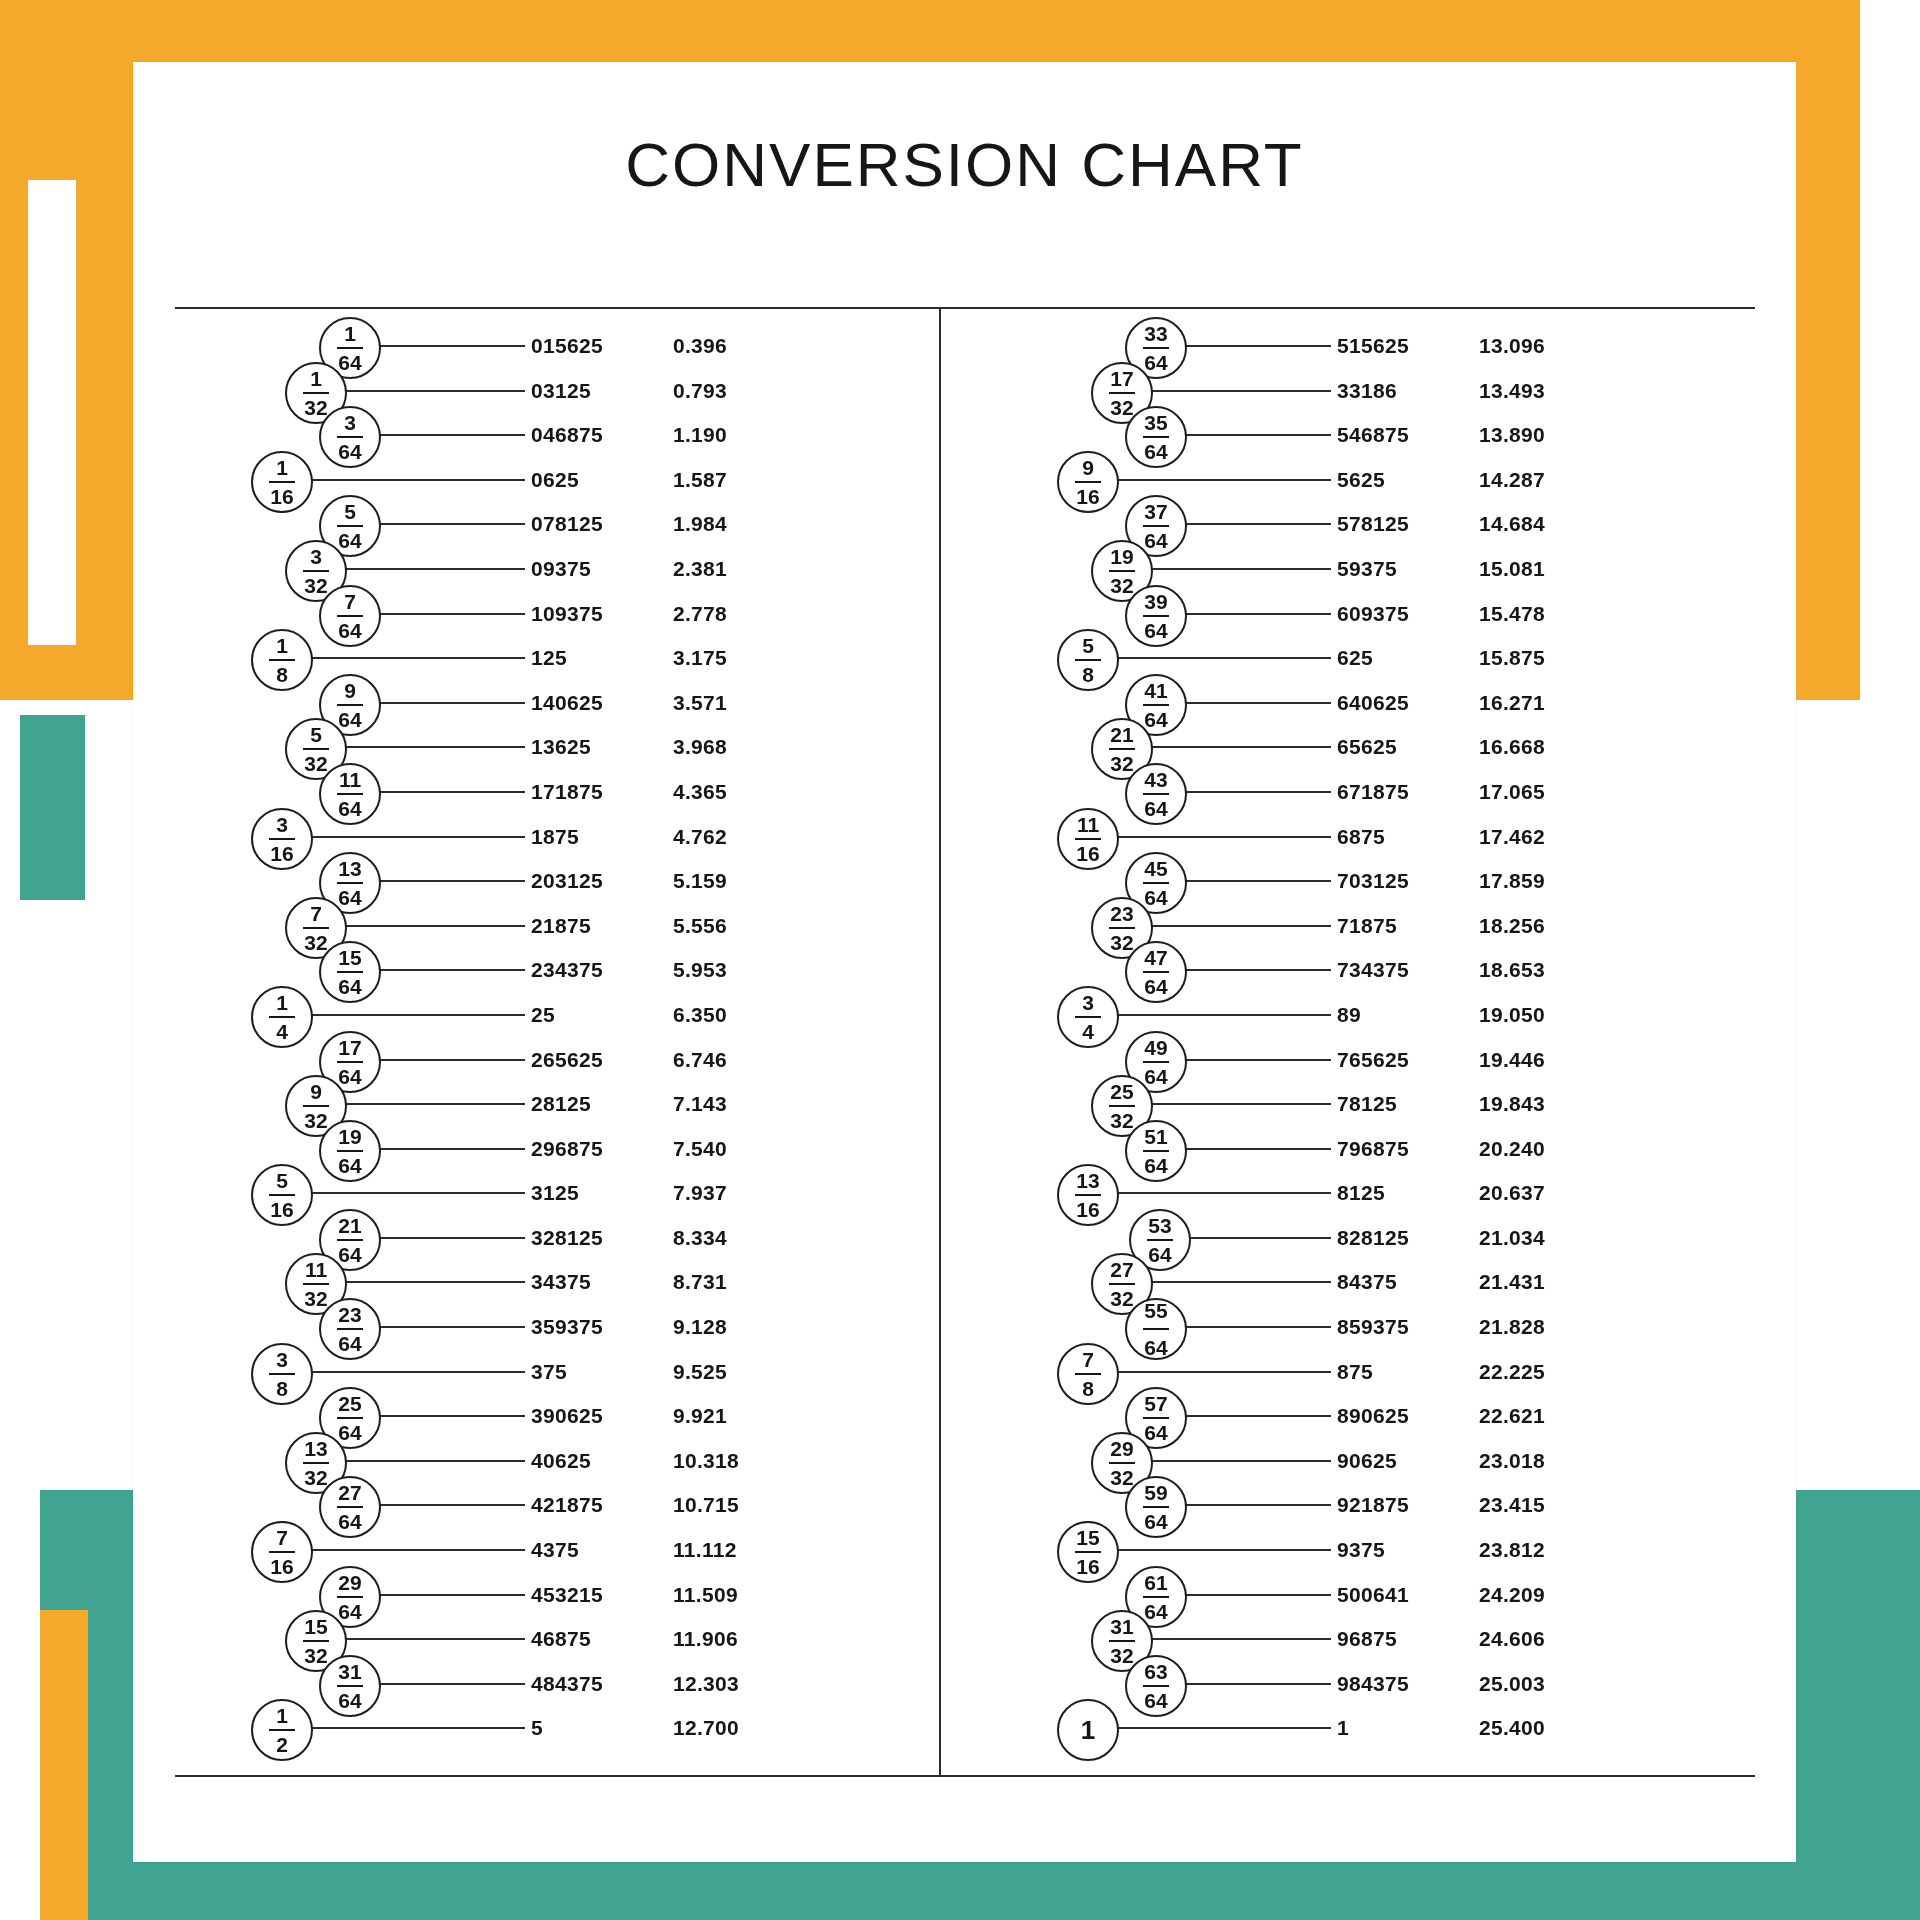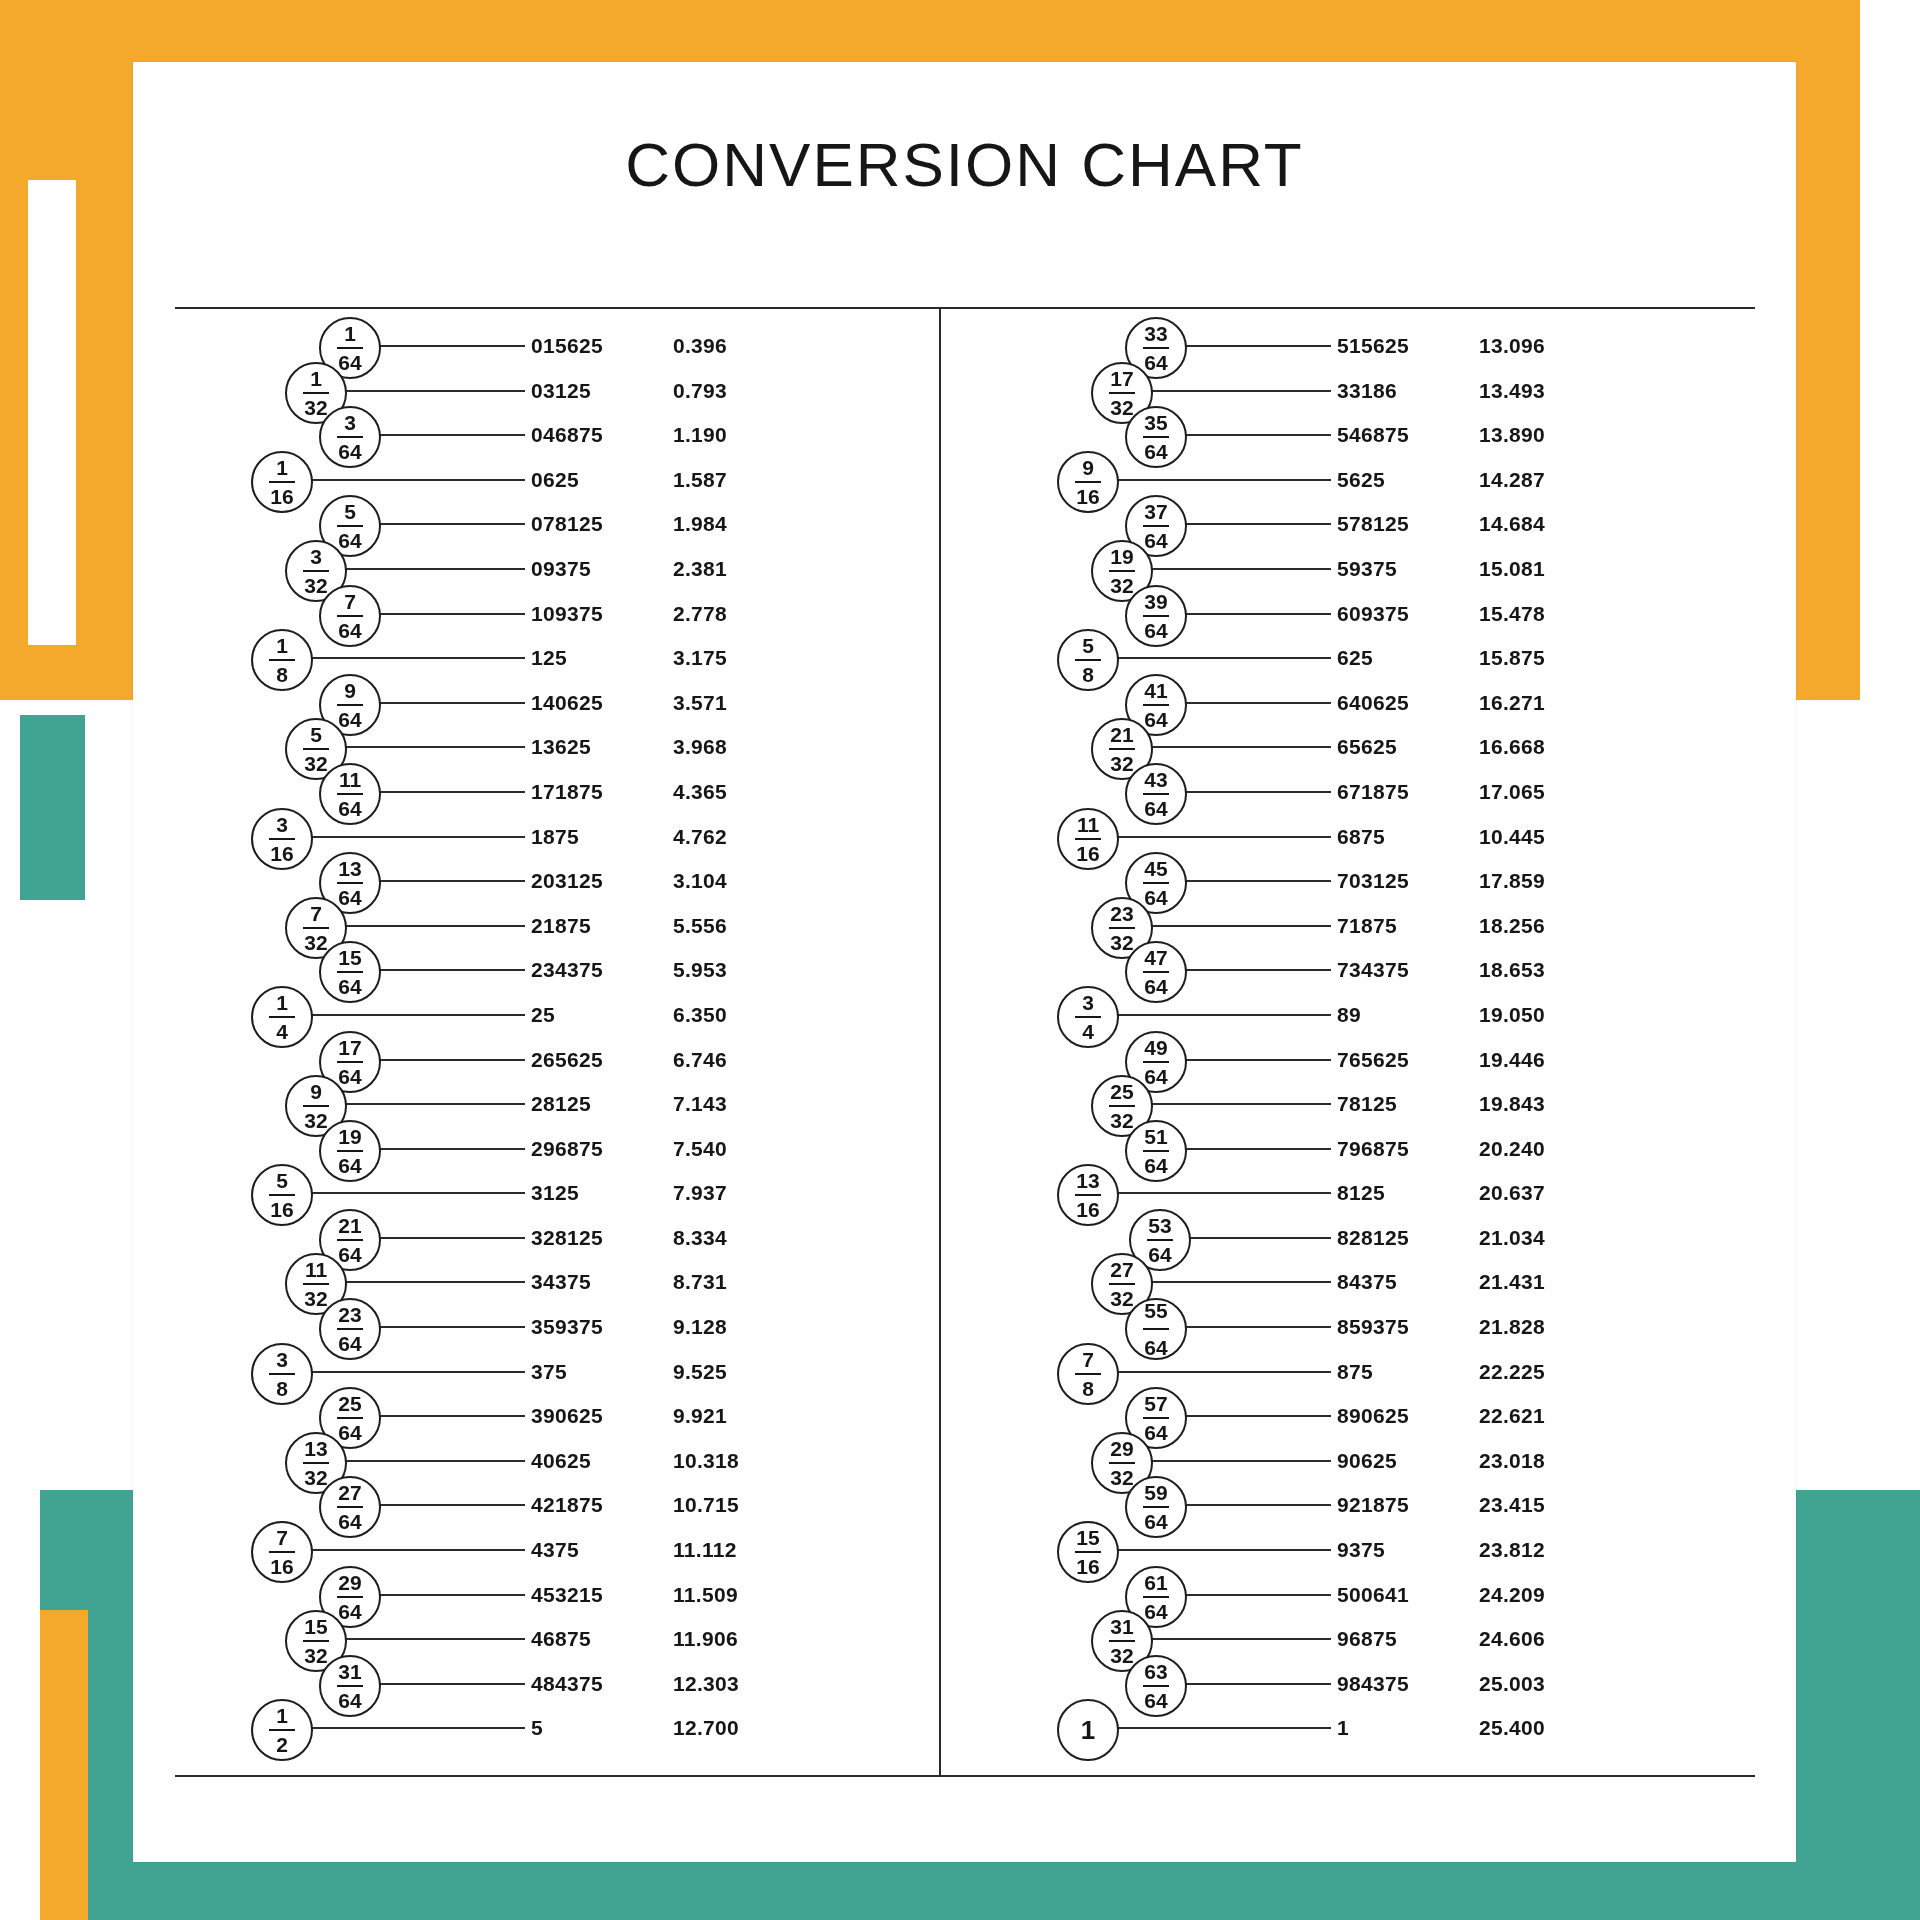--- a/index.html
+++ b/index.html
@@ -349,21 +349,21 @@
           <div class="mm">4.762</div>
         </div>
         <div class="row">
           <div class="leader" style="left: 242px; width: 150px;"></div>
           <div class="bubble d64" style="left: 186px;">
             <div class="num">13</div>
             <div class="bar"></div>
             <div class="den">64</div>
           </div>
           <div class="decimal">203125</div>
-          <div class="mm">3.104</div>
+          <div class="mm">5.159</div>
         </div>
         <div class="row">
           <div class="leader" style="left: 208px; width: 184px;"></div>
           <div class="bubble d32" style="left: 152px;">
             <div class="num">7</div>
             <div class="bar"></div>
             <div class="den">32</div>
           </div>
           <div class="decimal">21875</div>
           <div class="mm">5.556</div>
@@ -661,21 +661,21 @@
           <div class="mm">17.065</div>
         </div>
         <div class="row">
           <div class="leader" style="left: 174px; width: 218px;"></div>
           <div class="bubble d16" style="left: 118px;">
             <div class="num">11</div>
             <div class="bar"></div>
             <div class="den">16</div>
           </div>
           <div class="decimal">6875</div>
-          <div class="mm">10.445</div>
+          <div class="mm">17.462</div>
         </div>
         <div class="row">
           <div class="leader" style="left: 242px; width: 150px;"></div>
           <div class="bubble d64" style="left: 186px;">
             <div class="num">45</div>
             <div class="bar"></div>
             <div class="den">64</div>
           </div>
           <div class="decimal">703125</div>
           <div class="mm">17.859</div>

